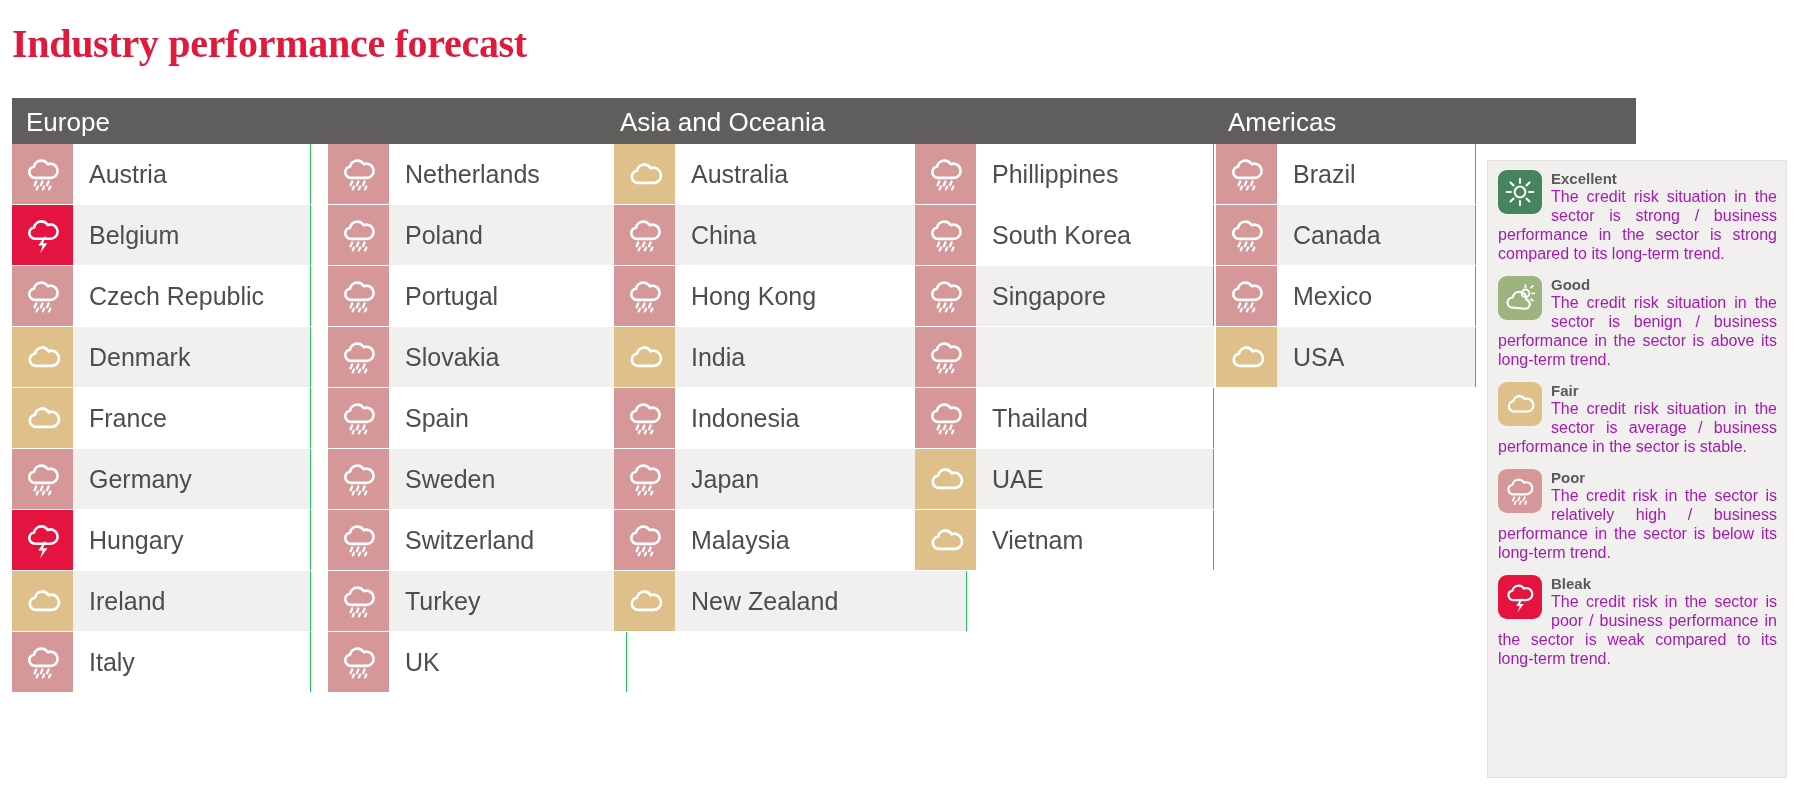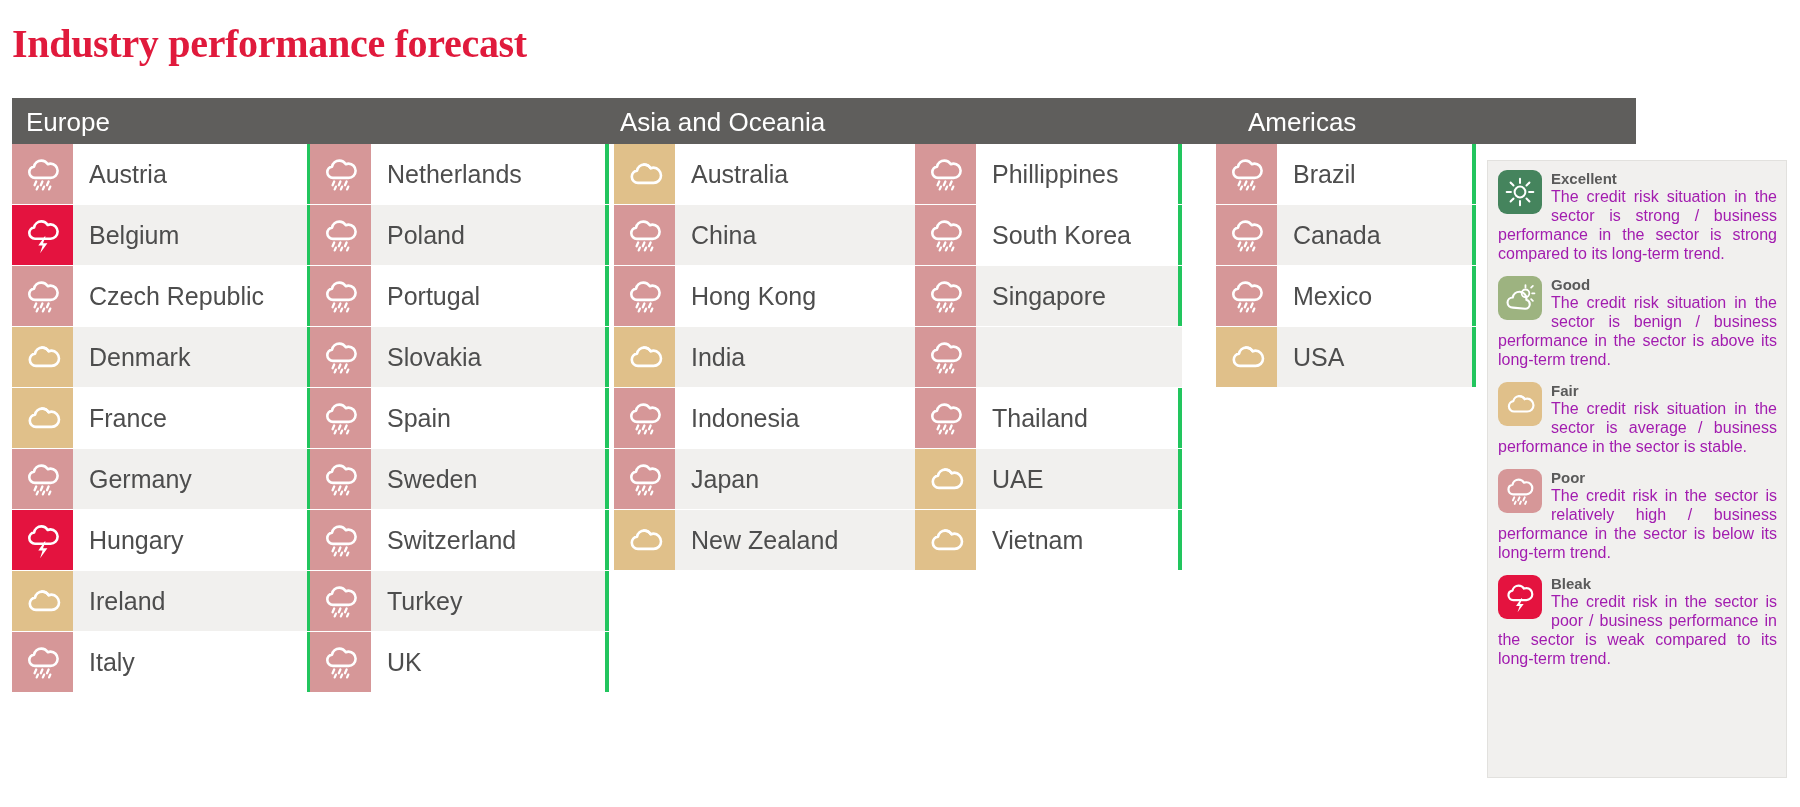--- a/index.html
+++ b/index.html
@@ -41,36 +41,36 @@
   .header-label {
     position: absolute;
     top: 10px;
     color: #ffffff;
     font-size: 26px;
     line-height: 28px;
     white-space: nowrap;
   }
   .hl-europe  { left: 14px; }
   .hl-asia    { left: 608px; }
-  .hl-amer    { left: 1216px; margin-left: 20px; }
+  .hl-amer    { left: 1216px; }
 
   
   .board {
     position: absolute;
     left: 12px;
     top: 144px;
   }
   .colblock {
     position: absolute;
     top: 0;
   }
   .col-0 { left: 0px;   width: 299px; }
-  .col-1 { left: 298px; width: 299px; }
+  .col-1 { left: 316px; width: 299px; }
   .col-2 { left: 602px; width: 353px; }
-  .col-3 { left: 903px; width: 267px; }
+  .col-3 { left: 903px; width: 299px; }
   .col-4 { left: 1204px; width: 260px; }
 
   .row {
     display: flex;
     align-items: stretch;
     height: 61px;
     box-sizing: border-box;
     border-bottom: 1px solid #ffffff;
   }
   .row.odd  { background: #ffffff; }
@@ -86,21 +86,21 @@
     box-sizing: border-box;
   }
   .row .cname {
     flex: 1;
     display: flex;
     align-items: center;
     padding-left: 16px;
     font-size: 25px;
     color: #4d4d4d;
     white-space: nowrap;
-    border-right: 4px solid #22c55e;
+    border-right: 1px solid #22c55e;
     box-sizing: border-box;
   }
   .r-fair      { background: #e0c08a; }
   .r-poor      { background: #d69798; }
   .r-bleak     { background: #e4133f; }
 
   .icon-svg { display: block; }
 
   
   .legend {
@@ -485,20 +485,36 @@
               <line x1="12.2" y1="26.5" x2="10.6" y2="30.2"></line>
               <line x1="18.4" y1="26.5" x2="16.8" y2="30.2"></line>
               <line x1="24.6" y1="26.5" x2="23" y2="30.2"></line>
               <line x1="13.9" y1="31.6" x2="12.7" y2="34.4"></line>
               <line x1="20.1" y1="31.6" x2="18.9" y2="34.4"></line>
               <line x1="26.3" y1="31.6" x2="25.1" y2="34.4"></line>
             </g>
           </svg>
         </div>
         <div class="cname">Japan</div>
+      </div>
+      <div class="row odd">
+        <div class="swatch r-poor">
+          <svg class="icon-svg" width="38" height="38" viewBox="0 0 38 38" xmlns="http://www.w3.org/2000/svg" aria-hidden="true">
+            <path d="M26.6 8.6c-1 0-2 .2-2.9.6C22.4 7 20 5.6 17.3 5.6c-3.6 0-6.6 2.6-7.2 6-2.7.4-4.8 2.7-4.8 5.6 0 3.1 2.6 5.7 5.7 5.7h15.6c3.9 0 7-3.2 7-7.1s-3.1-7.2-7-7.2z" fill="none" stroke="#ffffff" stroke-width="2.6" stroke-linejoin="round"></path>
+            <g stroke="#ffffff" stroke-width="2.3" stroke-linecap="round">
+              <line x1="12.2" y1="26.5" x2="10.6" y2="30.2"></line>
+              <line x1="18.4" y1="26.5" x2="16.8" y2="30.2"></line>
+              <line x1="24.6" y1="26.5" x2="23" y2="30.2"></line>
+              <line x1="13.9" y1="31.6" x2="12.7" y2="34.4"></line>
+              <line x1="20.1" y1="31.6" x2="18.9" y2="34.4"></line>
+              <line x1="26.3" y1="31.6" x2="25.1" y2="34.4"></line>
+            </g>
+          </svg>
+        </div>
+        <div class="cname">Malaysia</div>
       </div>
       <div class="row even">
         <div class="swatch r-fair">
           <svg class="icon-svg" width="38" height="38" viewBox="0 0 38 38" xmlns="http://www.w3.org/2000/svg" aria-hidden="true">
             <path d="M27.6 12.6c-1 0-2 .2-2.9.6-1.3-2.2-3.7-3.6-6.4-3.6-3.6 0-6.6 2.6-7.2 6-3 .4-5.3 3-5.3 6.1 0 3.4 2.8 6.2 6.2 6.2h15.6c4.1 0 7.4-3.3 7.4-7.4s-3.3-7.9-7.4-7.9z" fill="none" stroke="#ffffff" stroke-width="2.6" stroke-linejoin="round"></path>
             <path d="M24.6 13.3c-1.6-2.4-4-3.8-6.9-3.8" fill="none" stroke="#ffffff" stroke-width="2.4" stroke-linecap="round"></path>
           </svg>
         </div>
         <div class="cname">New Zealand</div>
       </div>

